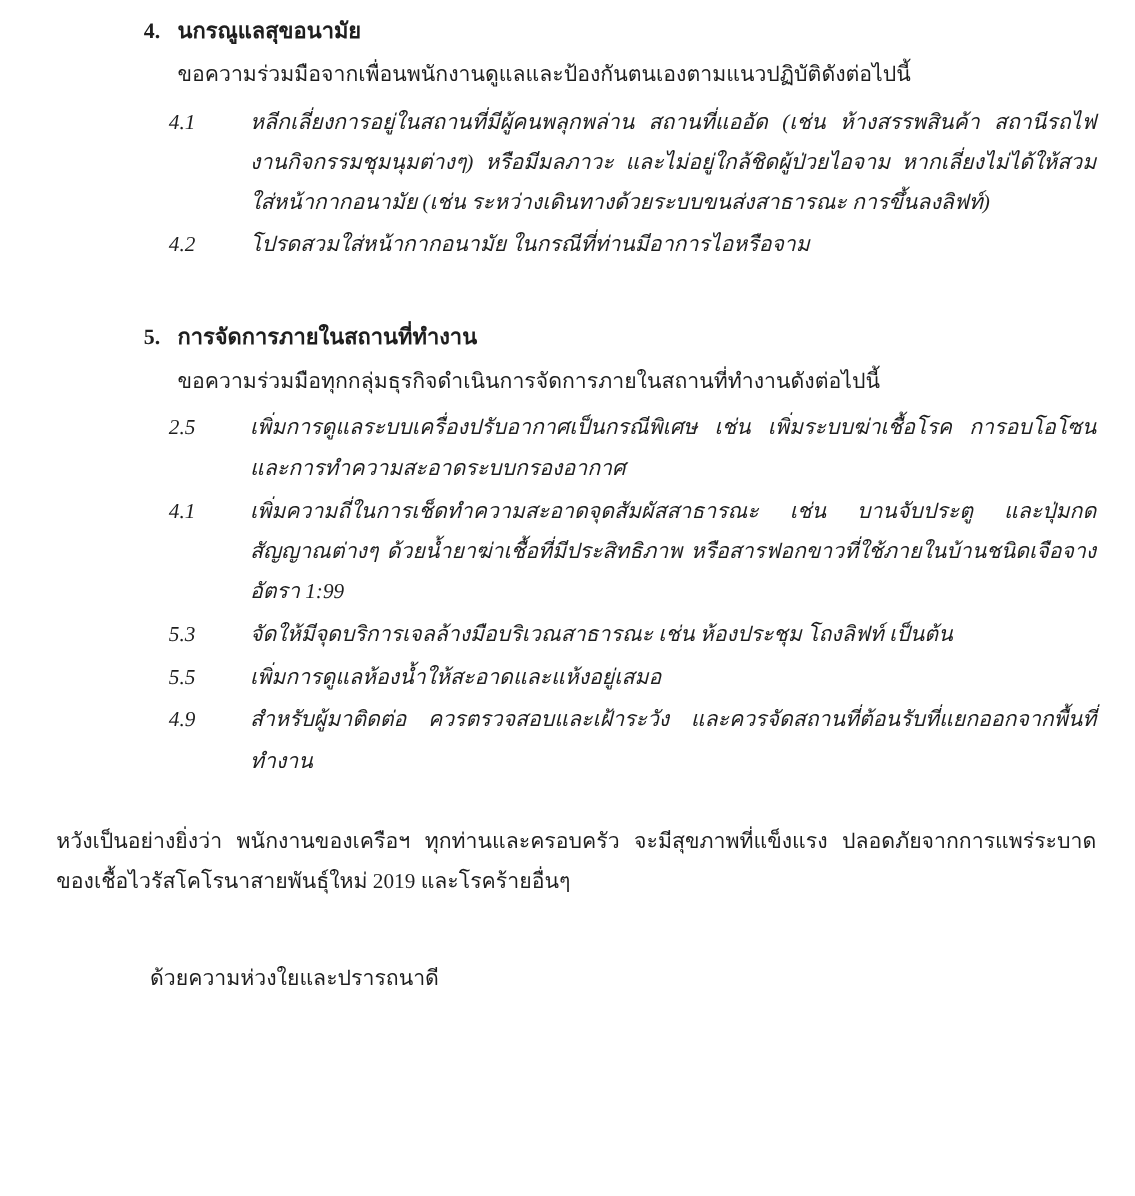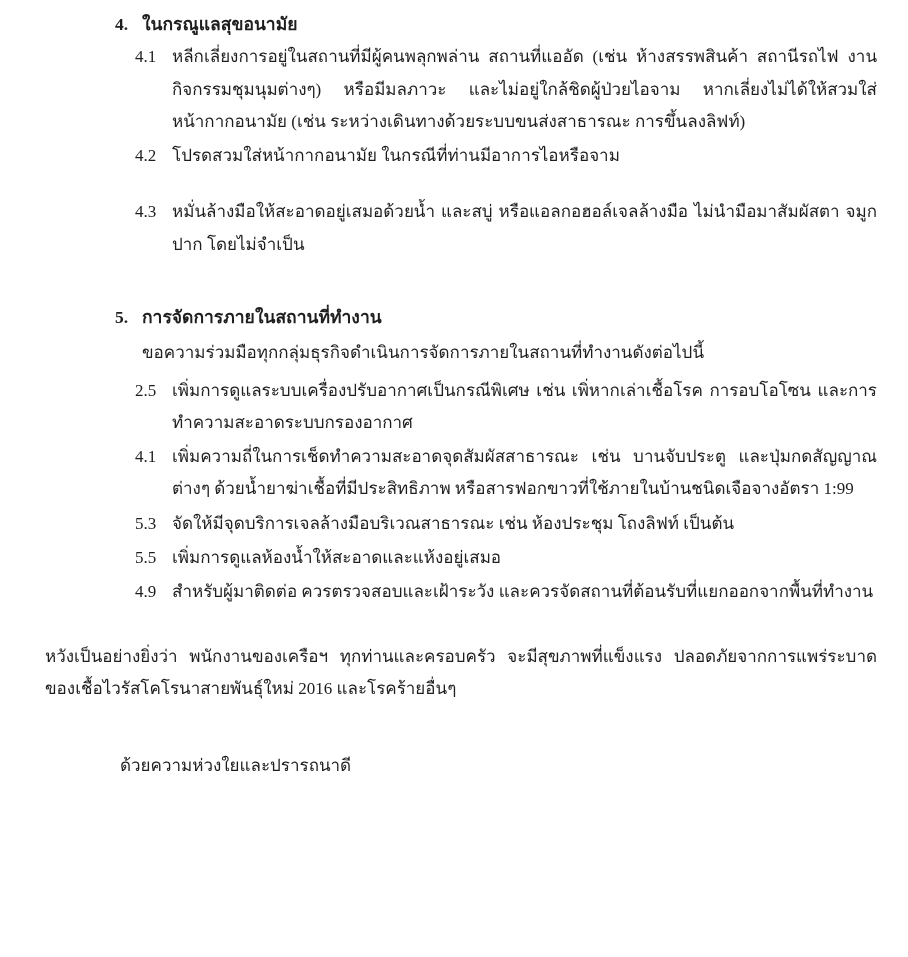--- a/index.html
+++ b/index.html
@@ -30,32 +30,34 @@
     flex: 0 0 27px;
   }
   .sec-title {
     flex: 1;
   }
   .intro {
     margin: 3px 0 5px 142px;
   }
   .items {
     margin: 0;
+    font-style: italic;
   }
   .item {
     display: flex;
     margin-left: 135px;
     margin-bottom: 2px;
   }
   .item-num {
     flex: 0 0 37px;
   }
   .item-text {
     flex: 1;
     text-align: justify;
+    margin-left: 28px;
   }
   .gap-after {
     margin-bottom: 24px;
   }
   .section-5 {
     margin-top: 40px;
   }
   .closing {
     margin: 32px 0 0 45px;
     text-align: justify;
@@ -66,65 +68,62 @@
   p { padding: 0; }
 </style>
 </head>
 <body>
 
 <div class="page">
 
   <section>
     <div class="sec-head">
       <span class="sec-num">4.</span>
-      <span class="sec-title">ในกรณูแลสุขอนามัย</span>
+      <span class="sec-title">นกรณูแลสุขอนามัย</span>
     </div>
+    <p class="intro">ขอความร่วมมือจากเพื่อนพนักงานดูแลและป้องกันตนเองตามแนวปฏิบัติดังต่อไปนี้</p>
     <div class="items">
       <div class="item">
         <span class="item-num">4.1</span>
         <span class="item-text">หลีกเลี่ยงการอยู่ในสถานที่มีผู้คนพลุกพล่าน สถานที่แออัด (เช่น ห้างสรรพสินค้า สถานีรถไฟ งานกิจกรรมชุมนุมต่างๆ) หรือมีมลภาวะ และไม่อยู่ใกล้ชิดผู้ป่วยไอจาม หากเลี่ยงไม่ได้ให้สวมใส่หน้ากากอนามัย (เช่น ระหว่างเดินทางด้วยระบบขนส่งสาธารณะ การขึ้นลงลิฟท์)</span>
       </div>
       <div class="item gap-after">
         <span class="item-num">4.2</span>
         <span class="item-text">โปรดสวมใส่หน้ากากอนามัย ในกรณีที่ท่านมีอาการไอหรือจาม</span>
-      </div>
-      <div class="item">
-        <span class="item-num">4.3</span>
-        <span class="item-text">หมั่นล้างมือให้สะอาดอยู่เสมอด้วยน้ำ และสบู่ หรือแอลกอฮอล์เจลล้างมือ ไม่นำมือมาสัมผัสตา จมูก ปาก โดยไม่จำเป็น</span>
       </div>
     </div>
   </section>
 
   <section class="section-5">
     <div class="sec-head">
       <span class="sec-num">5.</span>
       <span class="sec-title">การจัดการภายในสถานที่ทำงาน</span>
     </div>
     <p class="intro">ขอความร่วมมือทุกกลุ่มธุรกิจดำเนินการจัดการภายในสถานที่ทำงานดังต่อไปนี้</p>
     <div class="items">
       <div class="item">
         <span class="item-num">2.5</span>
-        <span class="item-text">เพิ่มการดูแลระบบเครื่องปรับอากาศเป็นกรณีพิเศษ เช่น เพิ่หากเล่าเชื้อโรค การอบโอโซน และการทำความสะอาดระบบกรองอากาศ</span>
+        <span class="item-text">เพิ่มการดูแลระบบเครื่องปรับอากาศเป็นกรณีพิเศษ เช่น เพิ่มระบบฆ่าเชื้อโรค การอบโอโซน และการทำความสะอาดระบบกรองอากาศ</span>
       </div>
       <div class="item">
         <span class="item-num">4.1</span>
         <span class="item-text">เพิ่มความถี่ในการเช็ดทำความสะอาดจุดสัมผัสสาธารณะ เช่น บานจับประตู และปุ่มกดสัญญาณต่างๆ ด้วยน้ำยาฆ่าเชื้อที่มีประสิทธิภาพ หรือสารฟอกขาวที่ใช้ภายในบ้านชนิดเจือจางอัตรา 1:99</span>
       </div>
       <div class="item">
         <span class="item-num">5.3</span>
         <span class="item-text">จัดให้มีจุดบริการเจลล้างมือบริเวณสาธารณะ เช่น ห้องประชุม โถงลิฟท์ เป็นต้น</span>
       </div>
       <div class="item">
         <span class="item-num">5.5</span>
         <span class="item-text">เพิ่มการดูแลห้องน้ำให้สะอาดและแห้งอยู่เสมอ</span>
       </div>
       <div class="item">
         <span class="item-num">4.9</span>
         <span class="item-text">สำหรับผู้มาติดต่อ ควรตรวจสอบและเฝ้าระวัง และควรจัดสถานที่ต้อนรับที่แยกออกจากพื้นที่ทำงาน</span>
       </div>
     </div>
   </section>
 
-  <p class="closing">หวังเป็นอย่างยิ่งว่า พนักงานของเครือฯ ทุกท่านและครอบครัว จะมีสุขภาพที่แข็งแรง ปลอดภัยจากการแพร่ระบาดของเชื้อไวรัสโคโรนาสายพันธุ์ใหม่ 2016 และโรคร้ายอื่นๆ</p>
+  <p class="closing">หวังเป็นอย่างยิ่งว่า พนักงานของเครือฯ ทุกท่านและครอบครัว จะมีสุขภาพที่แข็งแรง ปลอดภัยจากการแพร่ระบาดของเชื้อไวรัสโคโรนาสายพันธุ์ใหม่ 2019 และโรคร้ายอื่นๆ</p>
 
   <p class="signoff">ด้วยความห่วงใยและปรารถนาดี</p>
 
 </div>
 
 </body></html>

